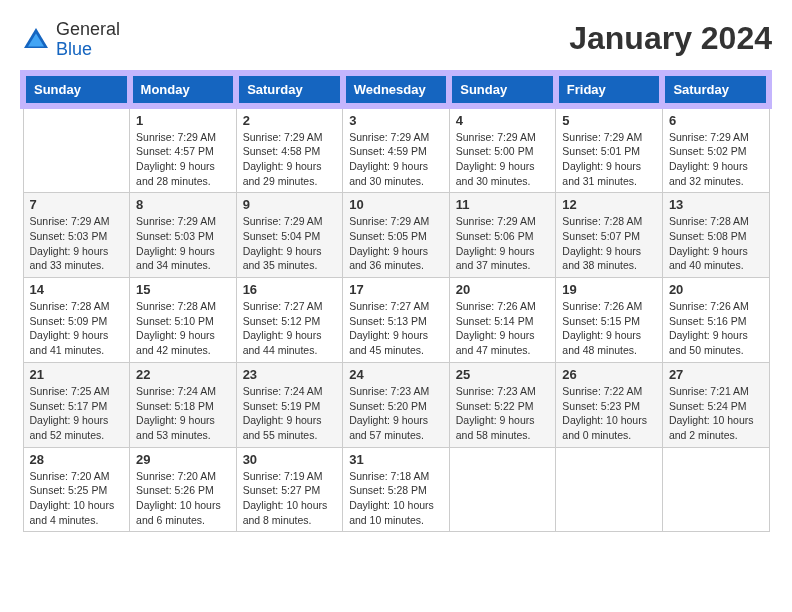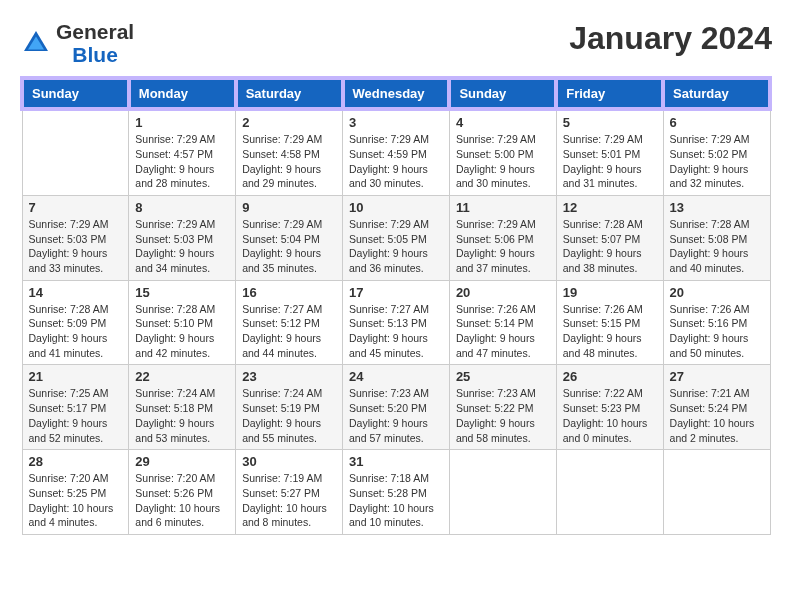--- a/index.html
+++ b/index.html
@@ -15,24 +15,23 @@
       justify-content: space-between;
       align-items: flex-start;
       margin-bottom: 10px;
     }
     .logo {
       display: flex;
       align-items: center;
       gap: 4px;
     }
     .logo-text {
-      font-size: 21px;
-      font-weight: bold;
+      font-size: 18px;
+      font-weight: normal;
       line-height: 1.1;
-      text-align: center;
     }
     .logo-general { color: #333; }
     .logo-blue { color: #1565c0; }
     .logo-icon {
       width: 32px;
       height: 32px;
     }
     .title-block {
       text-align: left;
     }
@@ -50,21 +49,21 @@
       border-collapse: collapse;
       font-size: 11px;
     }
     .calendar th {
       background: #1565c0;
       color: #fff;
       padding: 6px 8px;
       text-align: left;
       font-size: 13px;
       font-weight: bold;
-      border: 4px solid #c4b5fd;
+      border: 6px solid #c4b5fd;
     }
     .calendar td {
       border: 1px solid #ccc;
       vertical-align: top;
       padding: 4px 6px;
       width: calc(100% / 7);
       min-height: 80px;
       background: #fff;
     }
     .calendar tr:nth-child(even) td {

